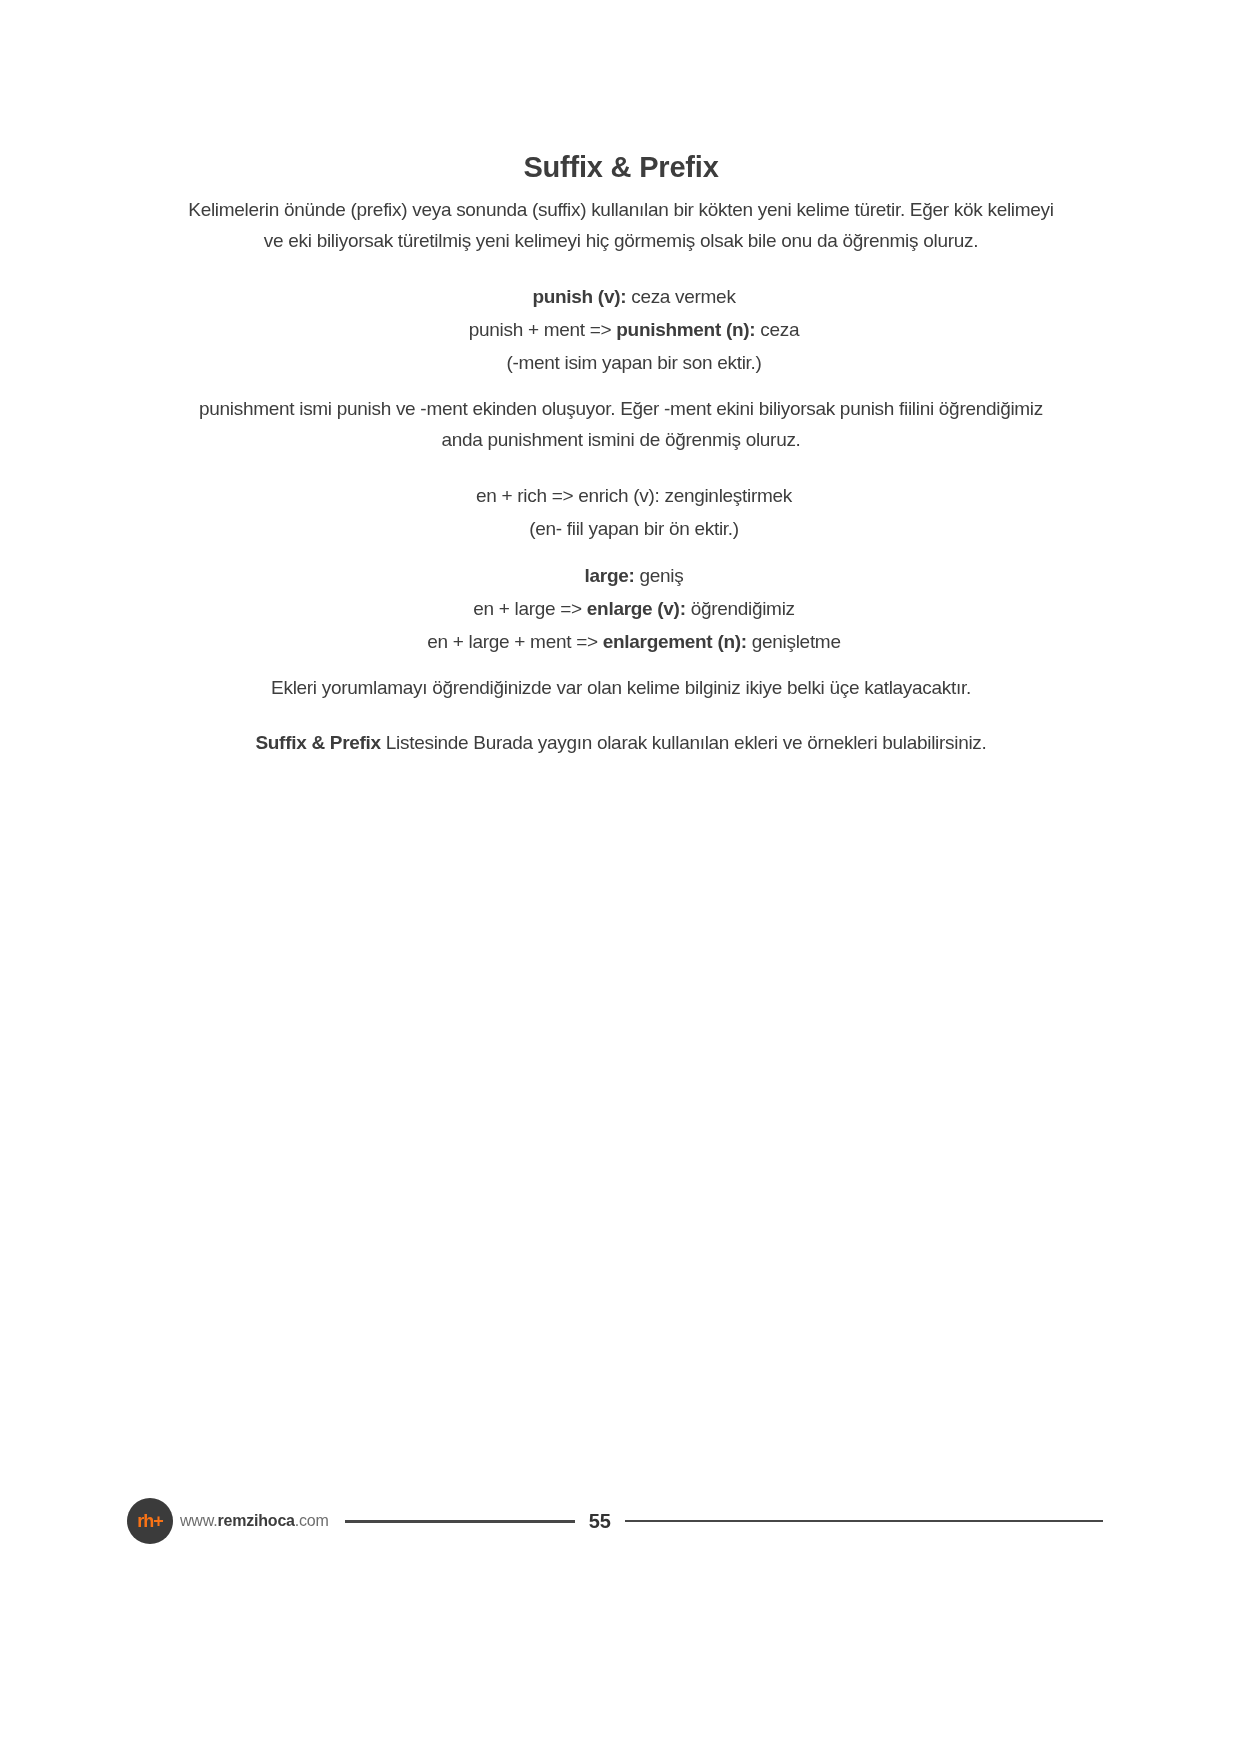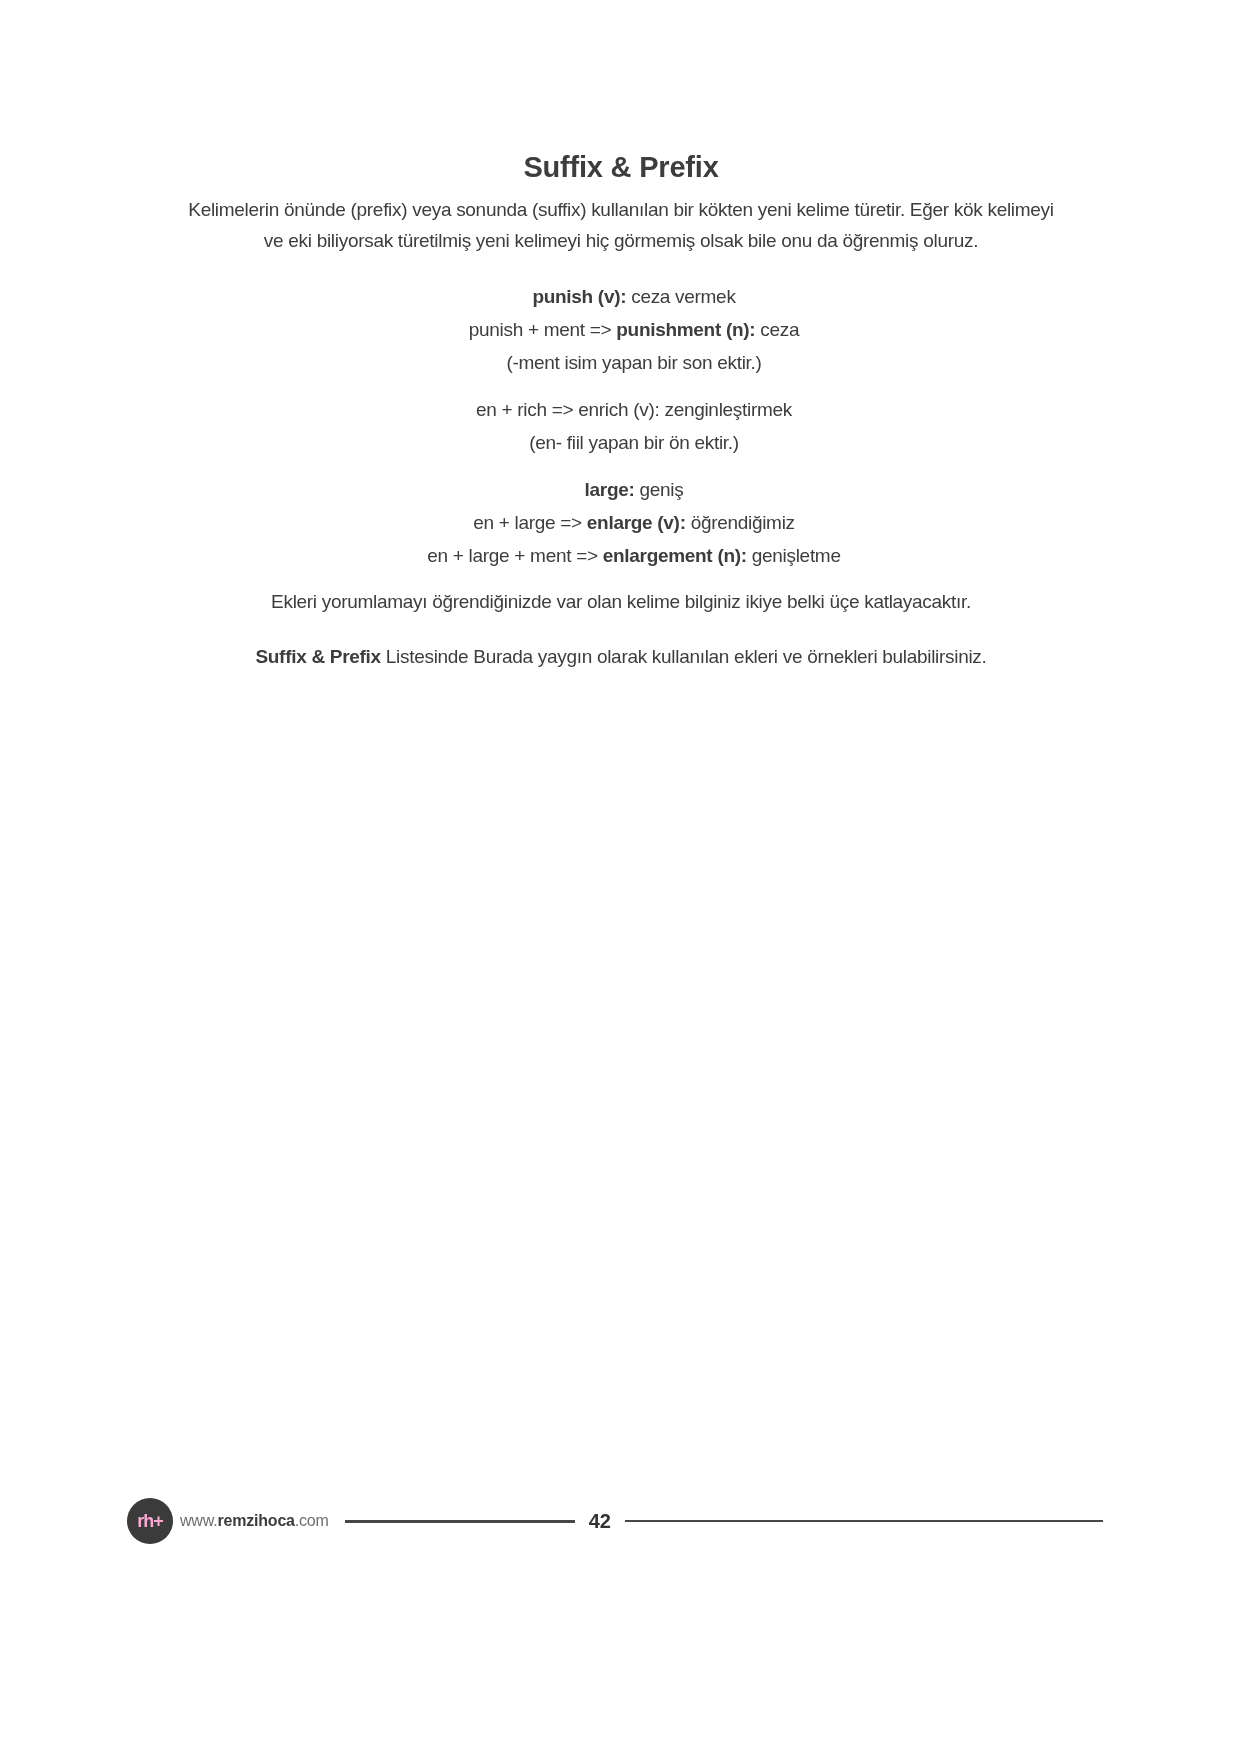--- a/index.html
+++ b/index.html
@@ -64,21 +64,21 @@
     width: 976px;
     height: 46px;
     display: flex;
     align-items: center;
   }
   .logo-circle {
     width: 46px;
     height: 46px;
     border-radius: 50%;
     background: #3b3b3b;
-    color: #f9a8d4;
+    color: #f97316;
     display: flex;
     align-items: center;
     justify-content: center;
     font-weight: 700;
     font-size: 18px;
     letter-spacing: -1px;
     flex: none;
   }
   .footer-url {
     margin-left: 7px;
@@ -121,20 +121,24 @@
     <div>
         <div class="block paragraph">
           <div class="line"><span>Kelimelerin önünde (prefix) veya sonunda (suffix) kullanılan bir kökten yeni kelime türetir. Eğer kök kelimeyi</span></div>
           <div class="line"><span>ve eki biliyorsak türetilmiş yeni kelimeyi hiç görmemiş olsak bile onu da öğrenmiş oluruz.</span></div>
         </div>
         <div class="block example">
           <div class="line"><span class="b">punish</span><span class="m"> (v): </span><span>ceza vermek</span></div>
           <div class="line"><span>punish + ment =&gt; </span><span class="b">punishment</span><span class="m"> (n): </span><span>ceza</span></div>
           <div class="line"><span>(-ment isim yapan bir son ektir.)</span></div>
         </div>
+        <div class="block paragraph">
+          <div class="line"><span>punishment ismi punish ve -ment ekinden oluşuyor. Eğer -ment ekini biliyorsak punish fiilini öğrendiğimiz</span></div>
+          <div class="line"><span>anda punishment ismini de öğrenmiş oluruz.</span></div>
+        </div>
         <div class="block example">
           <div class="line"><span>en + rich =&gt; enrich (v): zenginleştirmek</span></div>
           <div class="line"><span>(en- fiil yapan bir ön ektir.)</span></div>
         </div>
         <div class="block example">
           <div class="line"><span class="b">large:</span><span> geniş</span></div>
           <div class="line"><span>en + large =&gt; </span><span class="b">enlarge</span><span class="m"> (v): </span><span>öğrendiğimiz</span></div>
           <div class="line"><span>en + large + ment =&gt; </span><span class="b">enlargement</span><span class="m"> (n): </span><span>genişletme</span></div>
         </div>
         <div class="block paragraph">
@@ -143,17 +147,17 @@
         <div class="block paragraph">
           <div class="line"><span class="b">Suffix &amp; Prefix</span><span> Listesinde Burada yaygın olarak kullanılan ekleri ve örnekleri bulabilirsiniz.</span></div>
         </div>
       </div>
   </div>
 
   <div class="footer">
     <div class="logo-circle">rh+</div>
     <div class="footer-url"><span>www.</span><span class="b">remzihoca</span><span>.com</span></div>
     <div class="rule-left"></div>
-    <div class="page-number">42</div>
+    <div class="page-number">55</div>
     <div class="rule-right"></div>
   </div>
 
 </div>
 
 </body></html>

